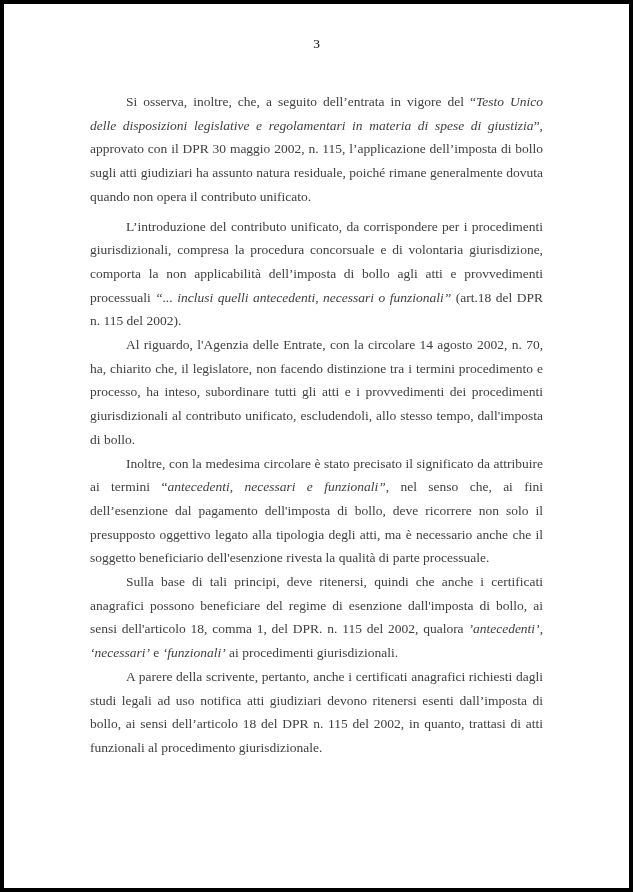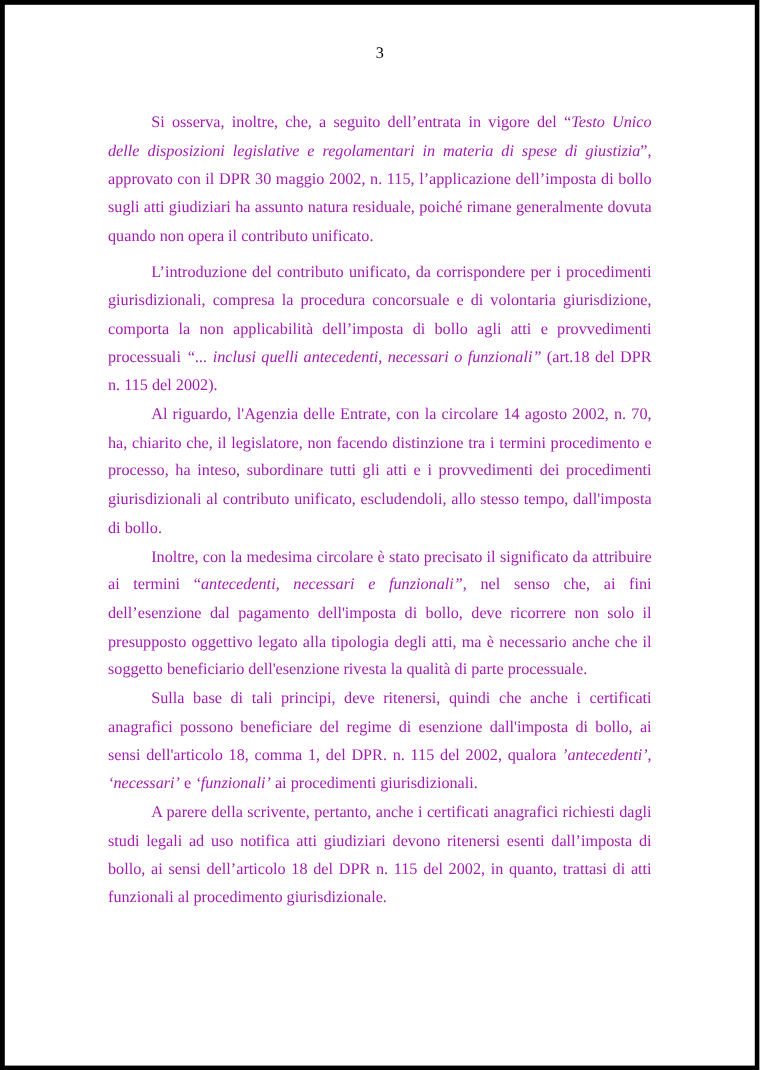--- a/index.html
+++ b/index.html
@@ -25,21 +25,21 @@
   .page-number {
     text-align: center;
     font-size: 13.5px;
     line-height: 16px;
     margin: 0 0 38px 0;
   }
   .doc-body {
     font-size: 13.5px;
     line-height: 23.7px;
     text-align: justify;
-    color: #a21caf;
+    color: #404040;
   }
   p.para {
     margin: 0;
     padding: 0;
     text-indent: 36px;
   }
   p.para.gap-top {
     margin-top: 6px;
   }
   .it {

